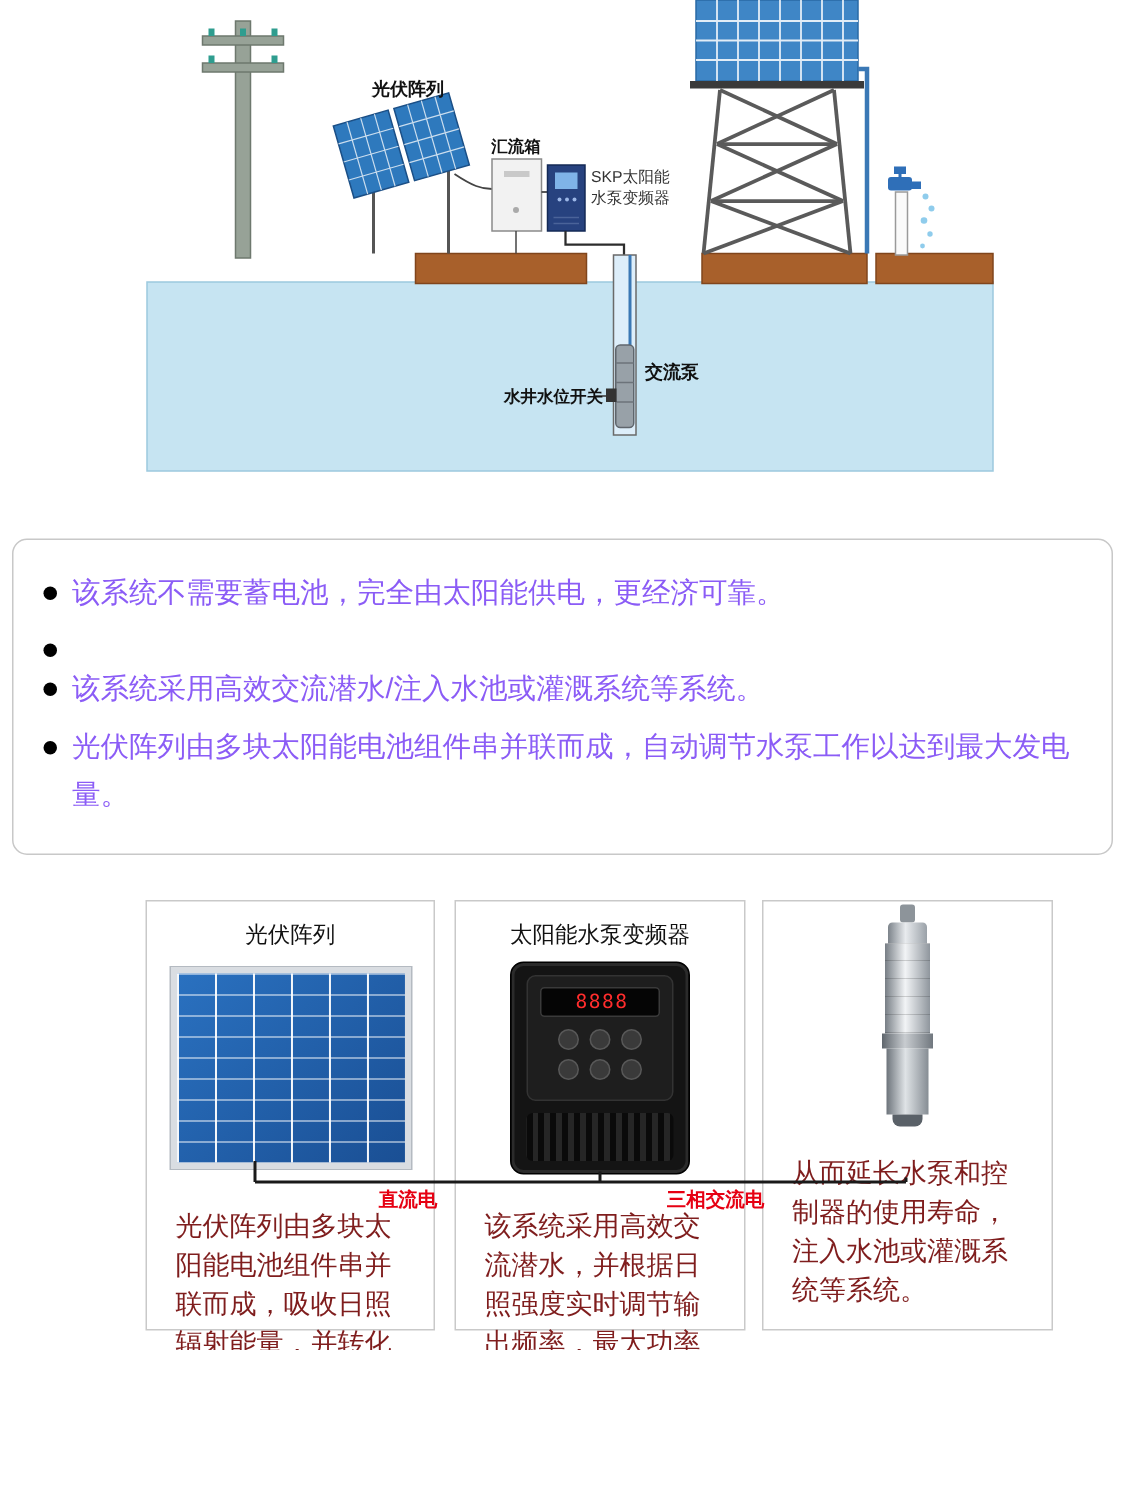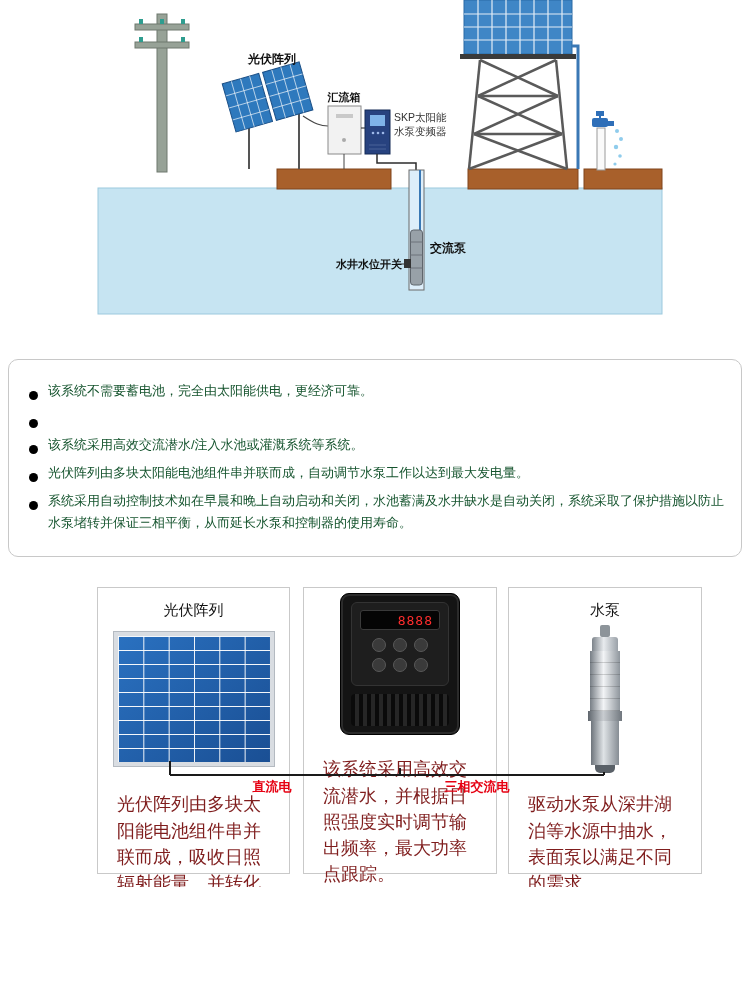--- a/index.html
+++ b/index.html
@@ -11,21 +11,21 @@
   svg text{font-family:"Liberation Sans",sans-serif;}
   .dg-label{font-size:12px;font-weight:700;fill:#111;}
   .dg-label-sm{font-size:11px;font-weight:700;fill:#111;}
   .dg-label-gray{font-size:10.5px;fill:#333;}
 
   
   .features{margin:14px 8px 0 8px;border:1px solid #c8c8c8;border-radius:10px;background:#fff;
             padding:20px 14px 16px 14px;box-sizing:border-box;}
   .feature-item{display:flex;align-items:flex-start;margin-bottom:6px;}
   .bullet{flex:0 0 9px;width:9px;height:9px;border-radius:50%;background:#000;margin:11px 10px 0 6px;}
-  .feature-text{font-size:13px;line-height:1.7;color:#14532d;}
+  .feature-text{font-size:19px;line-height:1.7;color:#8b5cf6;}
 
   
   .components{position:relative;width:750px;height:300px;margin-top:30px;}
   .card{position:absolute;top:0;height:287px;border:1px solid #c9c9c9;background:#fff;
         box-sizing:border-box;z-index:1;}
   .card-1{left:97px;width:193px;}
   .card-2{left:303px;width:194px;}
   .card-3{left:508px;width:194px;}
   .card-title{padding-top:13px;height:22px;text-align:center;font-size:15px;color:#111;}
   .card-img{height:152px;display:flex;align-items:center;justify-content:center;}
@@ -44,21 +44,21 @@
       linear-gradient(135deg,#2a71c0 0%,#1a4f94 100%);
     background-size: calc(100%/6) calc(100%/9), calc(100%/6) calc(100%/9), 100% 100%;}
 
   
   .inv{width:118px;height:140px;background:#141414;border:1px solid #000;border-radius:9px;
        box-shadow:inset 0 0 0 2px #2b2b2b;position:relative;}
   .inv-face{position:absolute;left:10px;right:10px;top:8px;height:82px;background:#1e1e1e;
             border:1px solid #333;border-radius:6px;}
   .inv-screen{margin:7px 8px 0 8px;height:20px;background:#050505;border:1px solid #3a3a3a;border-radius:3px;
               color:#ff2d2d;font-family:"DejaVu Sans Mono",monospace;font-size:13px;line-height:20px;
-              text-align:right;padding-right:6px;letter-spacing:1px;box-sizing:border-box;}
+              text-align:right;padding-right:20px;letter-spacing:1px;box-sizing:border-box;}
   .inv-keys{display:grid;grid-template-columns:repeat(3,1fr);row-gap:6px;margin:8px 16px 0 16px;}
   .key{width:12px;height:12px;border-radius:50%;background:#3a3a3a;border:1px solid #585858;justify-self:center;}
   .inv-vents{position:absolute;left:10px;right:10px;bottom:8px;height:32px;border-radius:4px;
              background:repeating-linear-gradient(90deg,#0a0a0a 0 4px,#262626 4px 8px);}
 
   
   .pump{display:flex;flex-direction:column;align-items:center;}
   .pump-top{width:10px;height:12px;background:#8d949a;border-radius:2px;}
   .pump-head{width:26px;height:14px;background:linear-gradient(90deg,#7c838a,#e8ebee 45%,#9aa1a8);
              border-radius:3px 3px 0 0;}
@@ -204,71 +204,67 @@
       <span class="bullet"></span>
     </div>
     <div class="feature-item">
       <span class="bullet"></span>
       <span class="feature-text">该系统采用高效交流潜水/注入水池或灌溉系统等系统。</span>
     </div>
     <div class="feature-item">
       <span class="bullet"></span>
       <span class="feature-text">光伏阵列由多块太阳能电池组件串并联而成，自动调节水泵工作以达到最大发电量。</span>
     </div>
-    <div class="feature-item">
-      <span class="bullet"></span>
-      <span class="feature-text">系统采用自动控制技术如在早晨和晚上自动启动和关闭，水池蓄满及水井缺水是自动关闭，系统采取了保护措施以防止水泵堵转并保证三相平衡，从而延长水泵和控制器的使用寿命。</span>
-    </div>
   </section>
 
   <section class="components">
 
     <div class="card card-1">
       <div class="card-title">光伏阵列</div>
       <div class="card-img">
         <div class="solar">
           <div class="solar-cells"></div>
         </div>
       </div>
       <div class="card-desc">光伏阵列由多块太阳能电池组件串并联而成，吸收日照辐射能量，并转化为电能，为系统提供动力。</div>
     </div>
 
     <div class="card card-2">
+      <div class="card-title">太阳能水泵变频器</div>
       <div class="card-img">
         <div class="inv">
           <div class="inv-face">
             <div class="inv-screen">8888</div>
             <div class="inv-keys">
               <span class="key"></span>
               <span class="key"></span>
               <span class="key"></span>
               <span class="key"></span>
               <span class="key"></span>
               <span class="key"></span>
             </div>
           </div>
           <div class="inv-vents"></div>
         </div>
       </div>
       <div class="card-desc">该系统采用高效交流潜水，并根据日照强度实时调节输出频率，最大功率点跟踪。</div>
     </div>
 
     <div class="card card-3">
-      <div class="card-title">水泵</div>
       <div class="card-img">
         <div class="pump">
           <div class="pump-top"></div>
           <div class="pump-head"></div>
           <div class="pump-body"></div>
           <div class="pump-coupling"></div>
           <div class="pump-motor"></div>
           <div class="pump-cap"></div>
         </div>
       </div>
-      <div class="card-desc">驱动水泵从深井湖泊等水源中抽水，表面泵以满足不同的需求。</div>
+      <div class="card-desc">从而延长水泵和控制器的使用寿命，注入水池或灌溉系统等系统。</div>
     </div>
 
     <svg class="connectors" viewBox="0 0 750 300">
       <line class="conn-line" x1="170" y1="174" x2="170" y2="188"></line>
       <line class="conn-line" x1="170" y1="188" x2="400" y2="188"></line>
       <line class="conn-line" x1="400" y1="181" x2="400" y2="188"></line>
       <line class="conn-line" x1="400" y1="188" x2="604" y2="188"></line>
       <line class="conn-line" x1="604" y1="185" x2="604" y2="188"></line>
       <text x="272" y="204" text-anchor="middle" class="conn-label">直流电</text>
       <text x="477" y="204" text-anchor="middle" class="conn-label">三相交流电</text>

